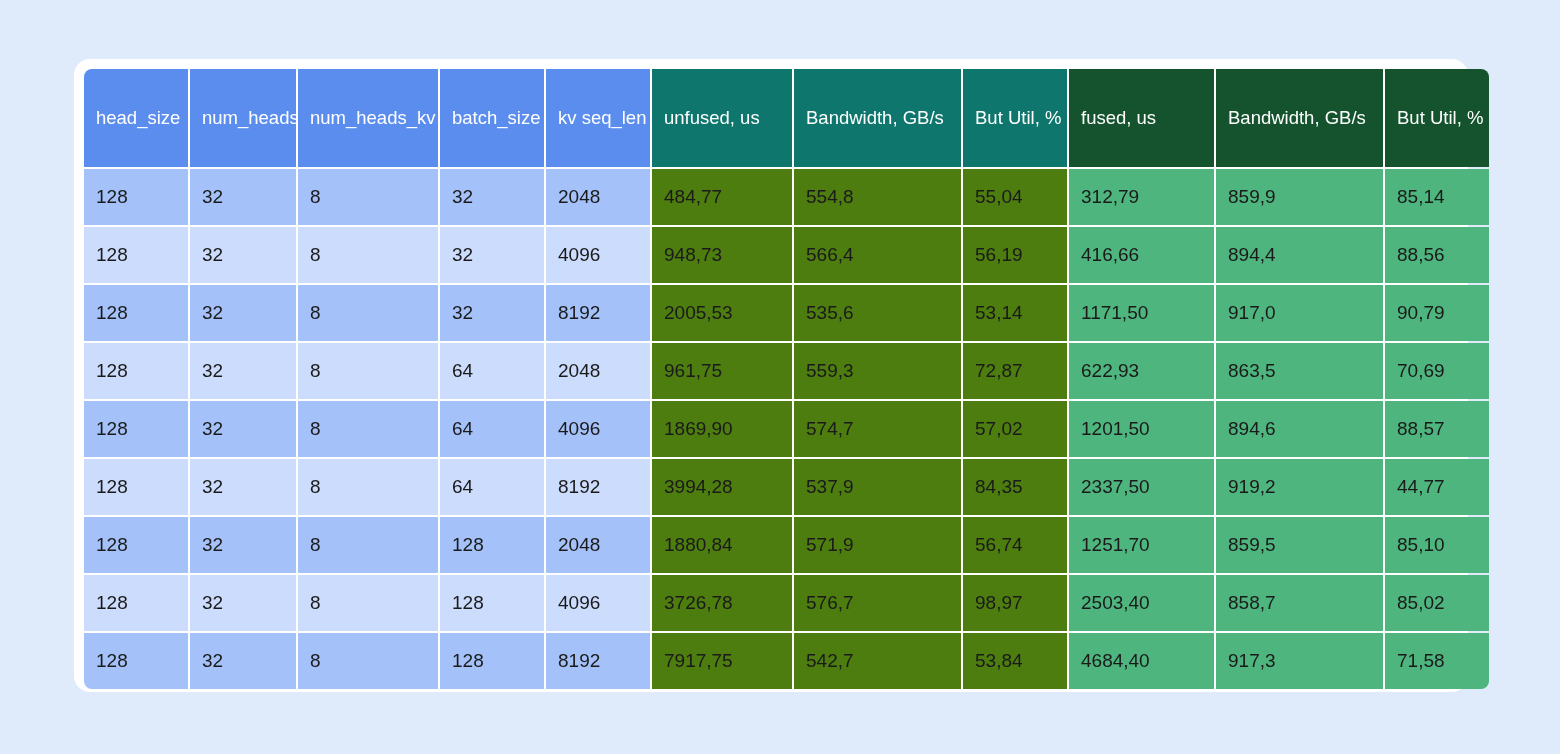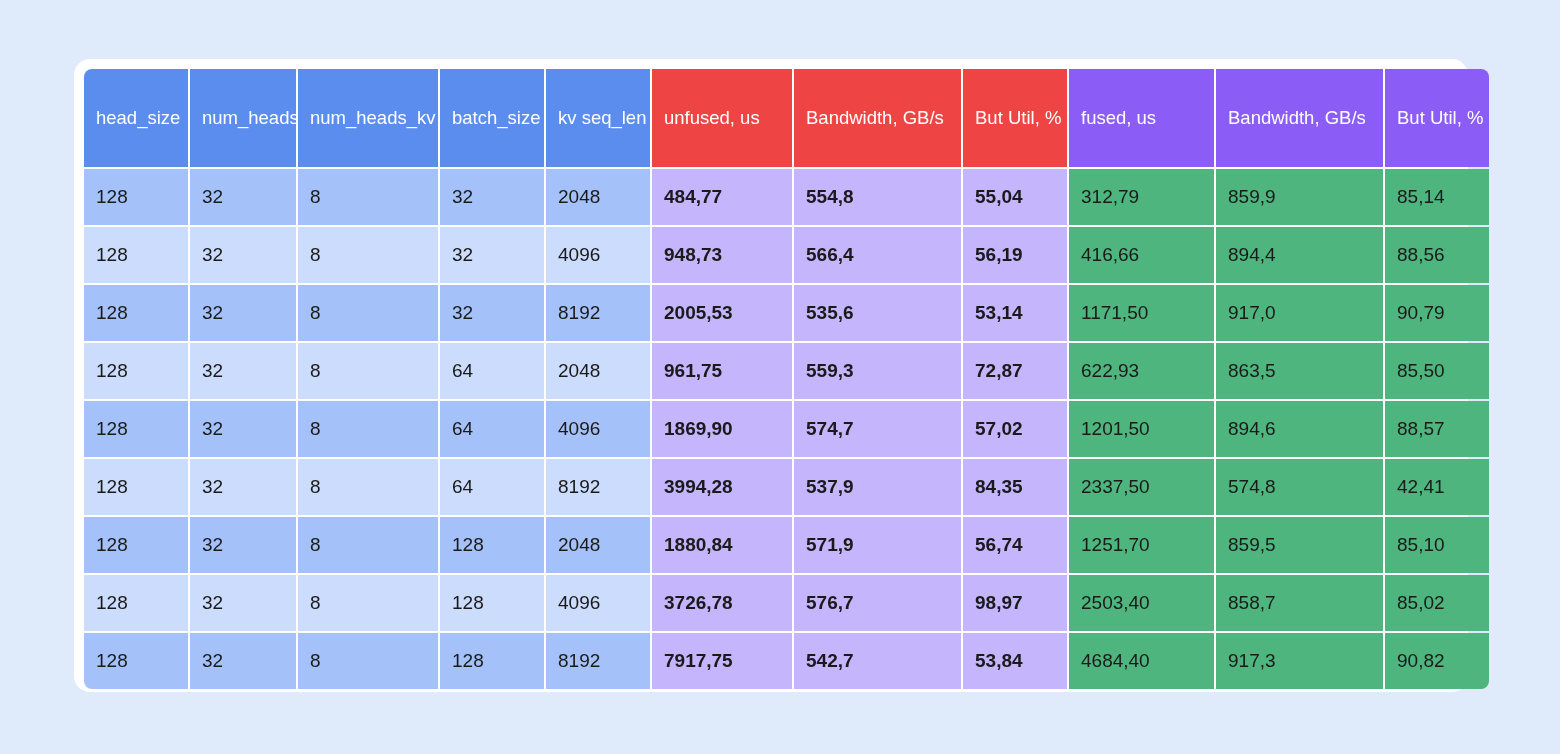--- a/index.html
+++ b/index.html
@@ -74,27 +74,27 @@
   col.c-kv     { width: 104px; }
   col.c-unf    { width: 140px; }
   col.c-bw1    { width: 167px; }
   col.c-bu1    { width: 104px; }
   col.c-fus    { width: 145px; }
   col.c-bw2    { width: 167px; }
   col.c-bu2    { width: 104px; }
 
   
   th.h-blue   { background: #5b8def; }
-  th.h-orange { background: #ef4444; }
-  th.h-green  { background: #8b5cf6; }
+  th.h-orange { background: #0f766e; }
+  th.h-green  { background: #14532d; }
 
   
   td.b-blue-dark  { background: #a4c2f9; }
   td.b-blue-light { background: #ccdcfd; }
-  td.b-orange     { background: #c4b5fd; font-weight: bold; }
+  td.b-orange     { background: #4d7c0f; }
   td.b-green      { background: #4eb57e; margin-left: 16px; }
 
   
   tr:first-child th:first-child { border-top-left-radius: 8px; }
   tr:first-child th:last-child  { border-top-right-radius: 8px; }
   tbody tr:last-child td:first-child { border-bottom-left-radius: 8px; }
   tbody tr:last-child td:last-child  { border-bottom-right-radius: 8px; }
 </style>
 </head>
 <body>
@@ -174,21 +174,21 @@
             <td class="b-blue-light">128</td>
             <td class="b-blue-light">32</td>
             <td class="b-blue-light">8</td>
             <td class="b-blue-light">64</td>
             <td class="b-blue-light">2048</td>
             <td class="b-orange">961,75</td>
             <td class="b-orange">559,3</td>
             <td class="b-orange">72,87</td>
             <td class="b-green">622,93</td>
             <td class="b-green">863,5</td>
-            <td class="b-green">85,50</td>
+            <td class="b-green">70,69</td>
           </tr>
           <tr>
             <td class="b-blue-dark">128</td>
             <td class="b-blue-dark">32</td>
             <td class="b-blue-dark">8</td>
             <td class="b-blue-dark">64</td>
             <td class="b-blue-dark">4096</td>
             <td class="b-orange">1869,90</td>
             <td class="b-orange">574,7</td>
             <td class="b-orange">57,02</td>
@@ -199,22 +199,22 @@
           <tr>
             <td class="b-blue-light">128</td>
             <td class="b-blue-light">32</td>
             <td class="b-blue-light">8</td>
             <td class="b-blue-light">64</td>
             <td class="b-blue-light">8192</td>
             <td class="b-orange">3994,28</td>
             <td class="b-orange">537,9</td>
             <td class="b-orange">84,35</td>
             <td class="b-green">2337,50</td>
-            <td class="b-green">574,8</td>
-            <td class="b-green">42,41</td>
+            <td class="b-green">919,2</td>
+            <td class="b-green">44,77</td>
           </tr>
           <tr>
             <td class="b-blue-dark">128</td>
             <td class="b-blue-dark">32</td>
             <td class="b-blue-dark">8</td>
             <td class="b-blue-dark">128</td>
             <td class="b-blue-dark">2048</td>
             <td class="b-orange">1880,84</td>
             <td class="b-orange">571,9</td>
             <td class="b-orange">56,74</td>
@@ -239,18 +239,18 @@
             <td class="b-blue-dark">128</td>
             <td class="b-blue-dark">32</td>
             <td class="b-blue-dark">8</td>
             <td class="b-blue-dark">128</td>
             <td class="b-blue-dark">8192</td>
             <td class="b-orange">7917,75</td>
             <td class="b-orange">542,7</td>
             <td class="b-orange">53,84</td>
             <td class="b-green">4684,40</td>
             <td class="b-green">917,3</td>
-            <td class="b-green">90,82</td>
+            <td class="b-green">71,58</td>
           </tr>
         </tbody>
     </table>
   </div>
 </div>
 
 </body></html>

